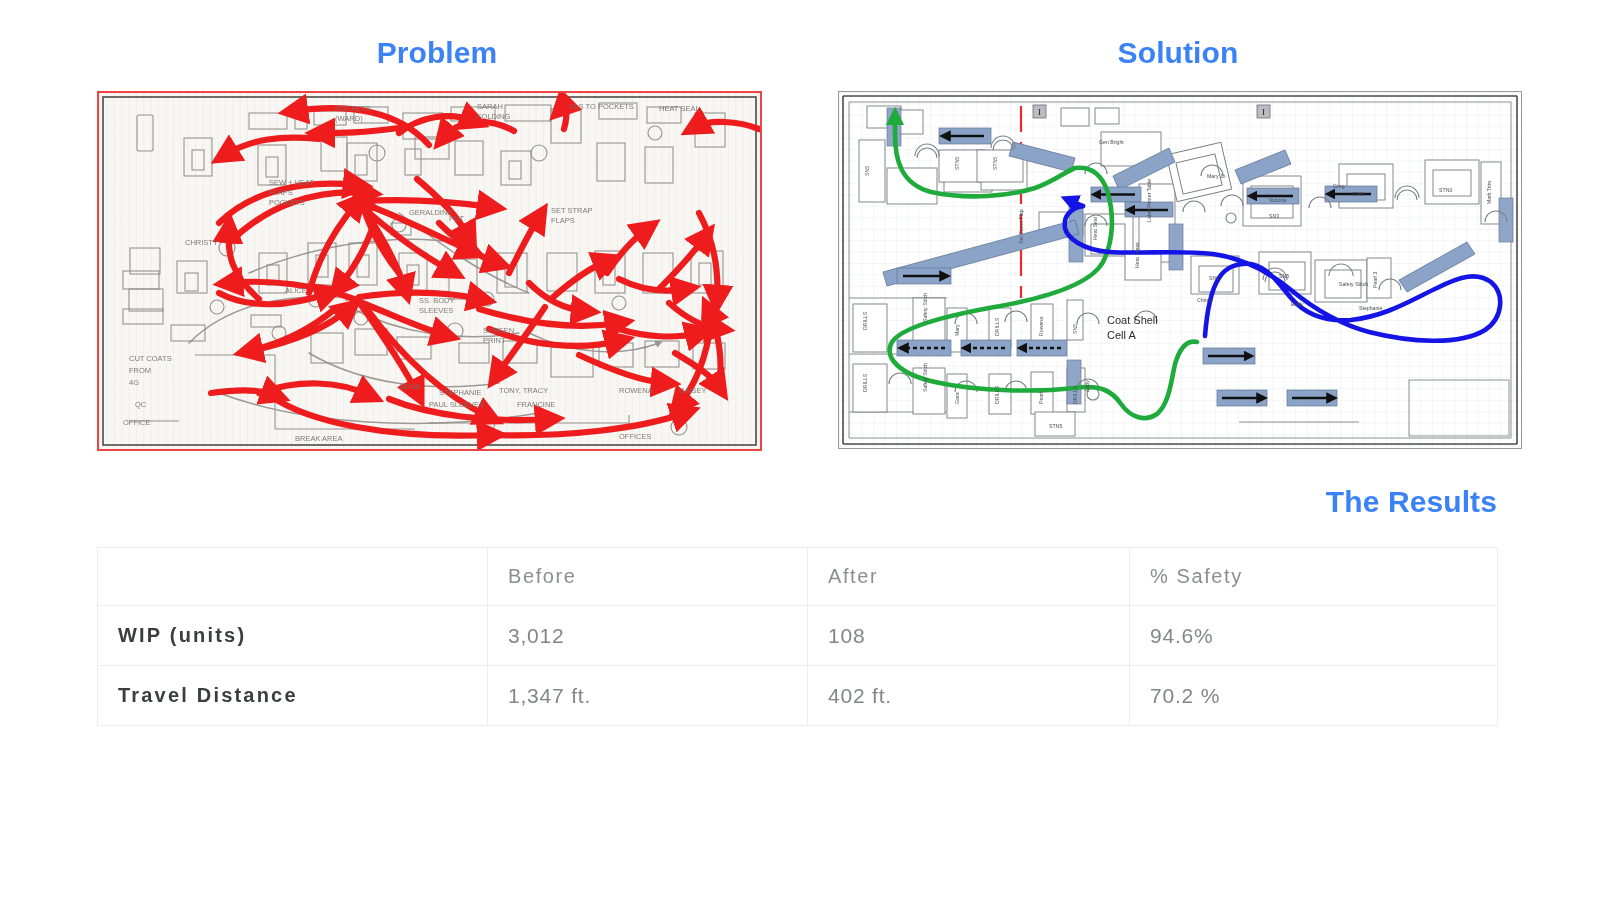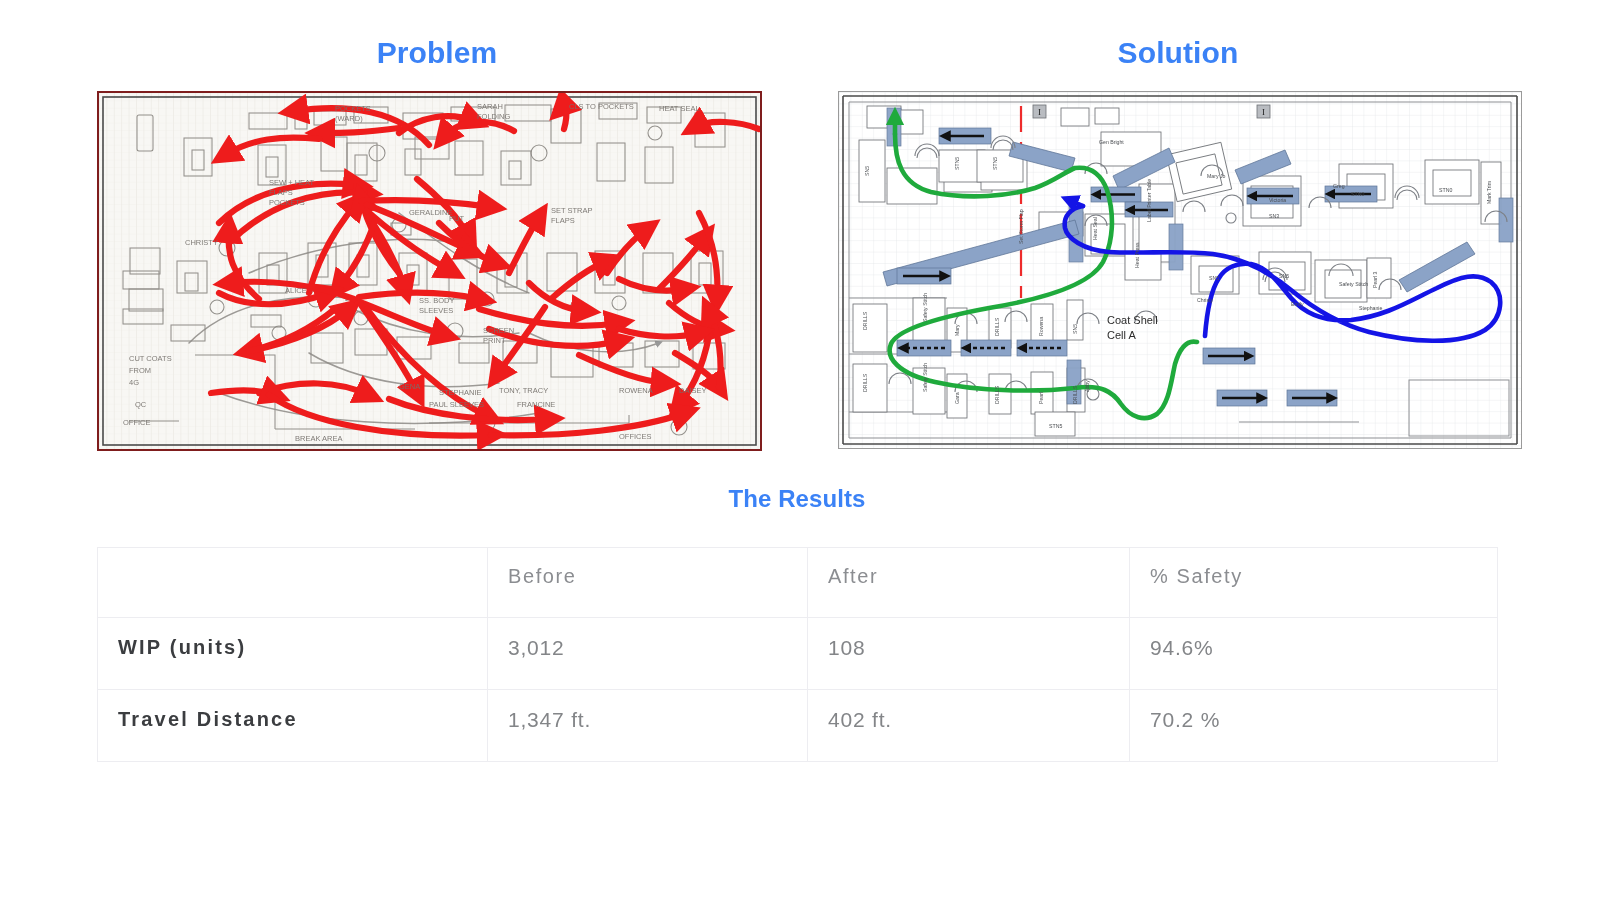--- a/index.html
+++ b/index.html
@@ -17,43 +17,43 @@
     position:absolute;
     font-size:30px;
     color:#3b82f6;
     font-weight:700;
     text-align:center;
     letter-spacing:.1px;
     white-space:nowrap;
   }
   #problem-heading{left:97px;width:680px;top:36px;}
   #solution-heading{left:838px;width:680px;top:36px;}
-  #results-heading{left:97px;width:1400px;top:485px;font-size:24px;}
+  #results-heading{left:97px;width:1400px;top:485px;font-size:30px;text-align:right;}
 
   
   .figure{position:absolute;overflow:hidden;background:#fff;}
-  #problem-figure{left:97px;top:91px;width:661px;height:356px;border:2px solid #7f1d1d;text-align:center;}
+  #problem-figure{left:97px;top:91px;width:661px;height:356px;border:2px solid #ef4444;text-align:center;}
   #solution-figure{left:838px;top:91px;width:682px;height:356px;border:1px solid #9a9a9a;}
 
   .fig-svg{display:block;width:100%;height:100%;}
 
   
   #results-table{
     position:absolute;left:97px;top:547px;width:1400px;
     border-collapse:collapse;
     table-layout:fixed;
     border:1px solid #e9eaee;
   }
   #results-table col.c1{width:390px;}
   #results-table col.c2{width:320px;}
   #results-table col.c3{width:322px;}
   #results-table col.c4{width:368px;}
   #results-table th,#results-table td{
     border:1px solid #ededf1;
-    padding:0 0 12px 20px;
+    padding:0 0 0 20px;
     height:59px;
     vertical-align:middle;
     text-align:left;
     font-weight:400;
   }
   #results-table thead th{
     color:#8b8d91;
     font-size:20px;
     letter-spacing:1.6px;
     height:57px;

